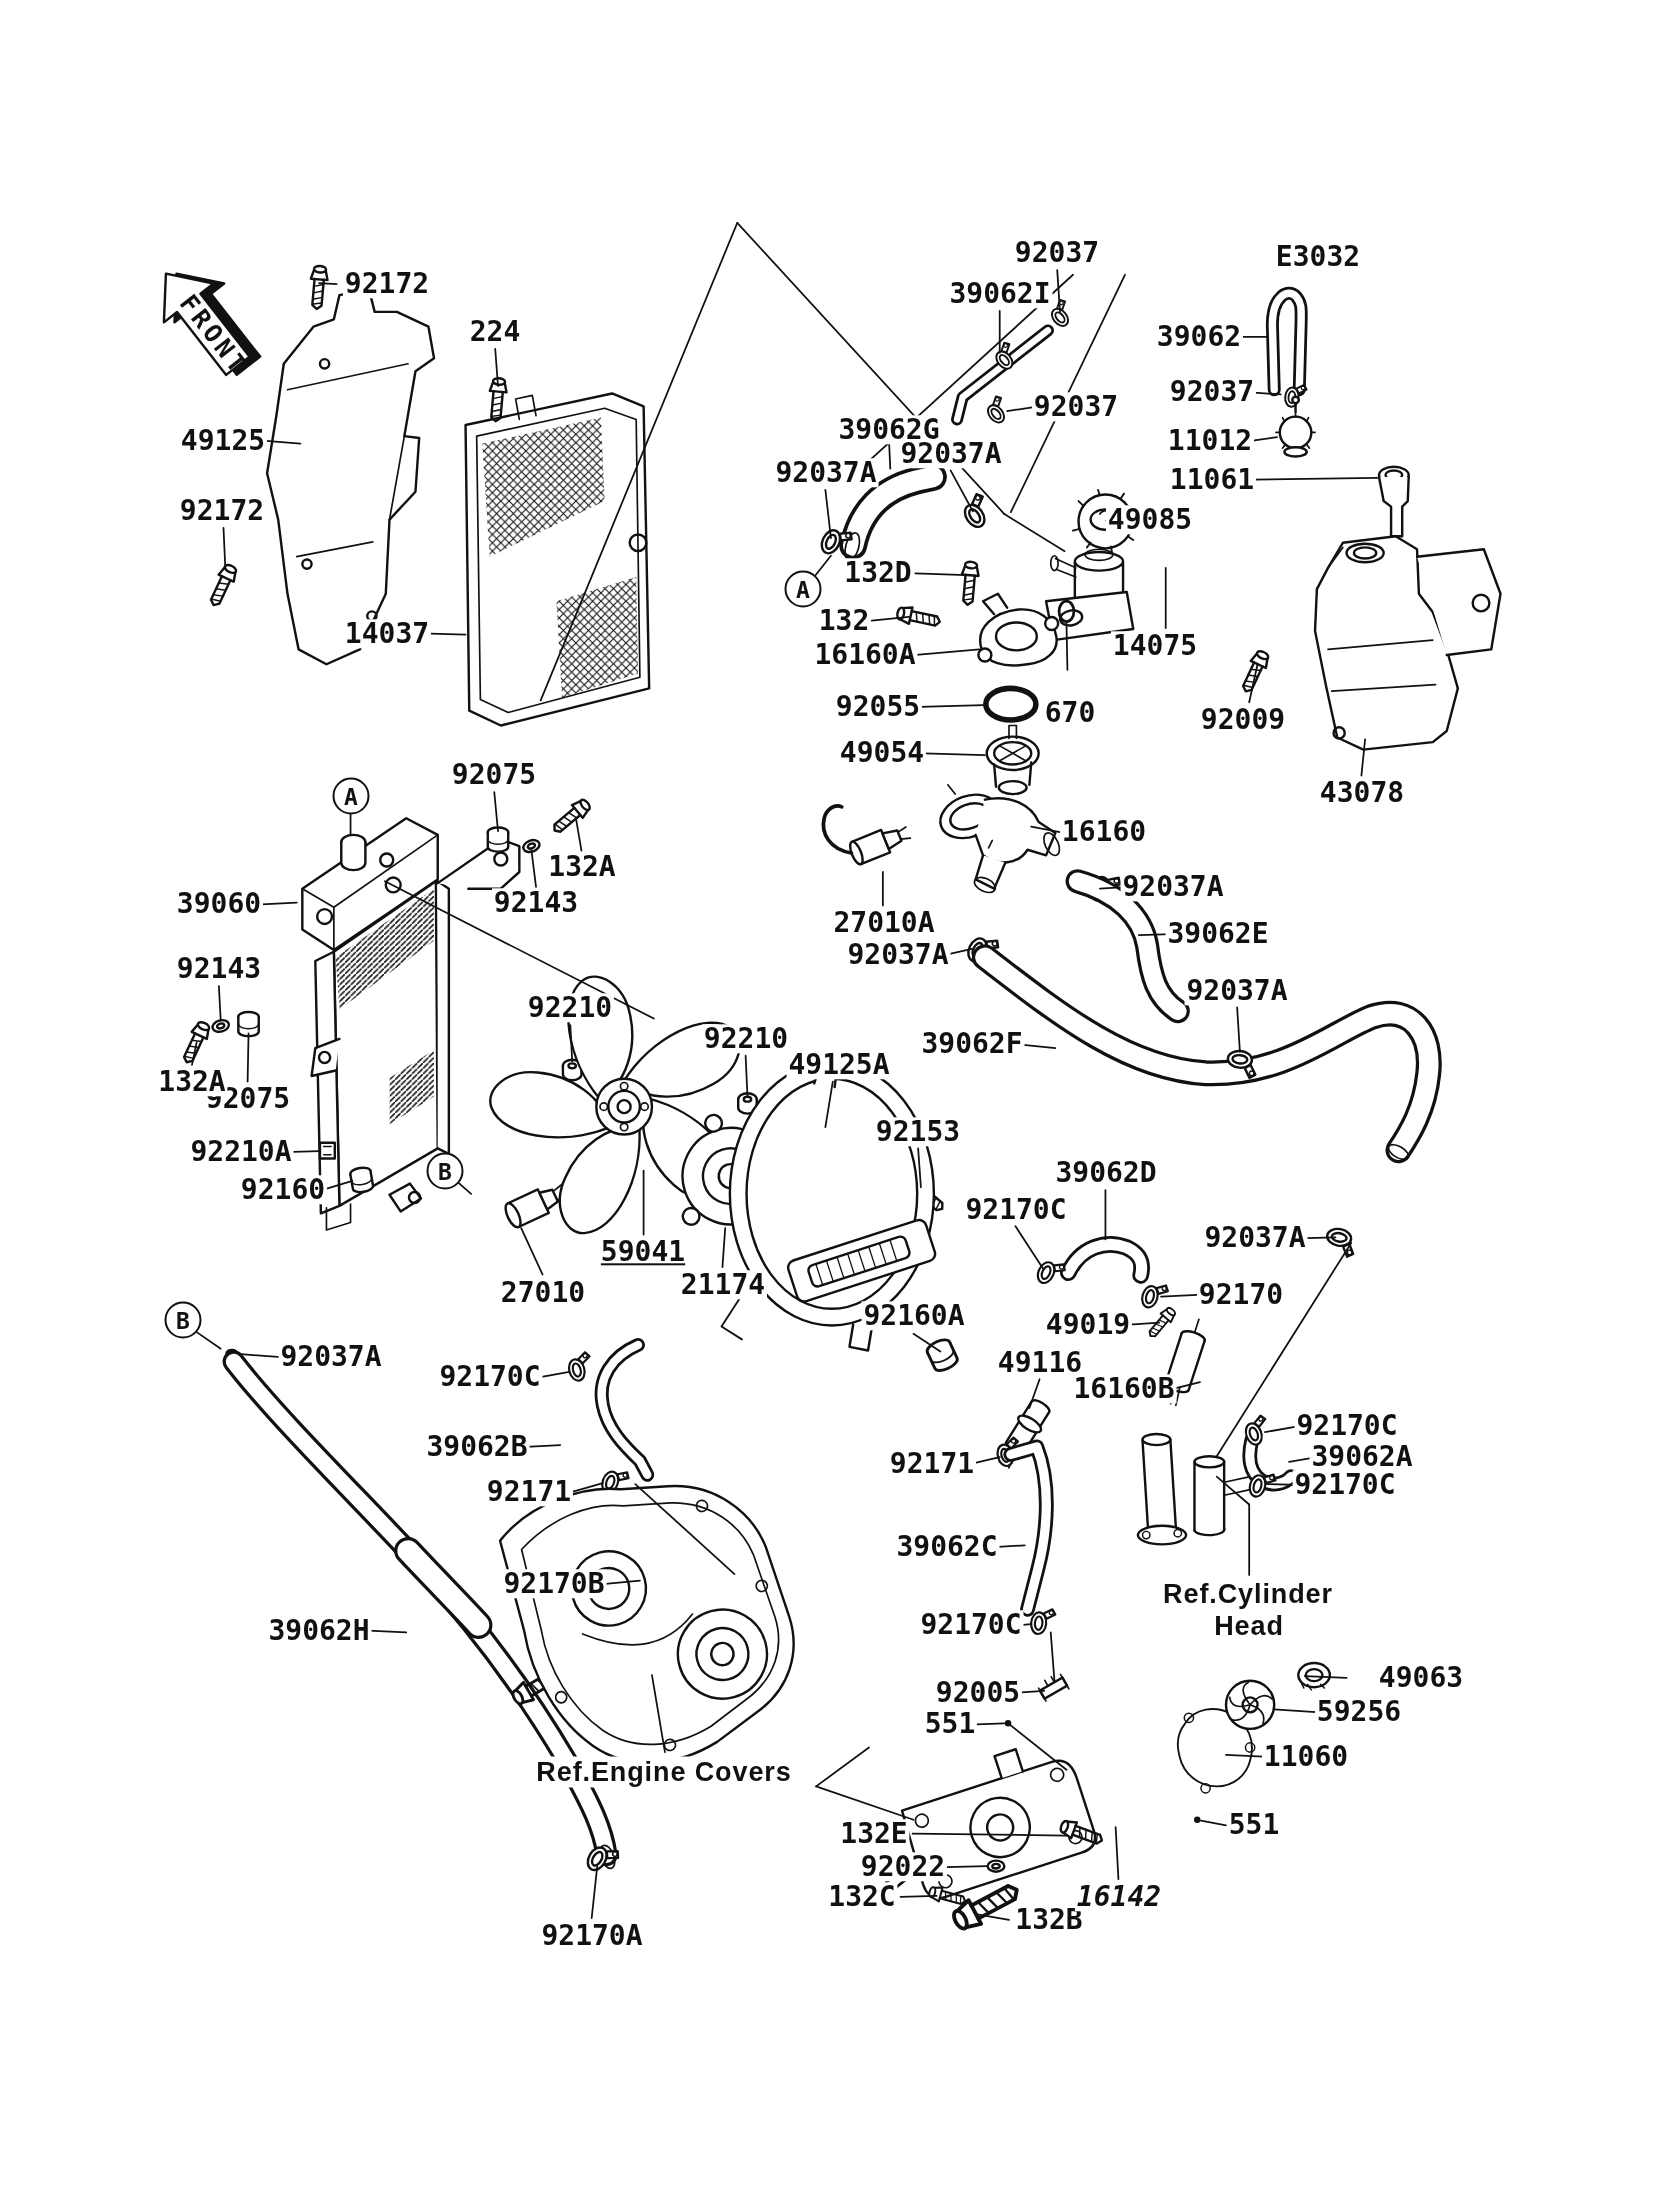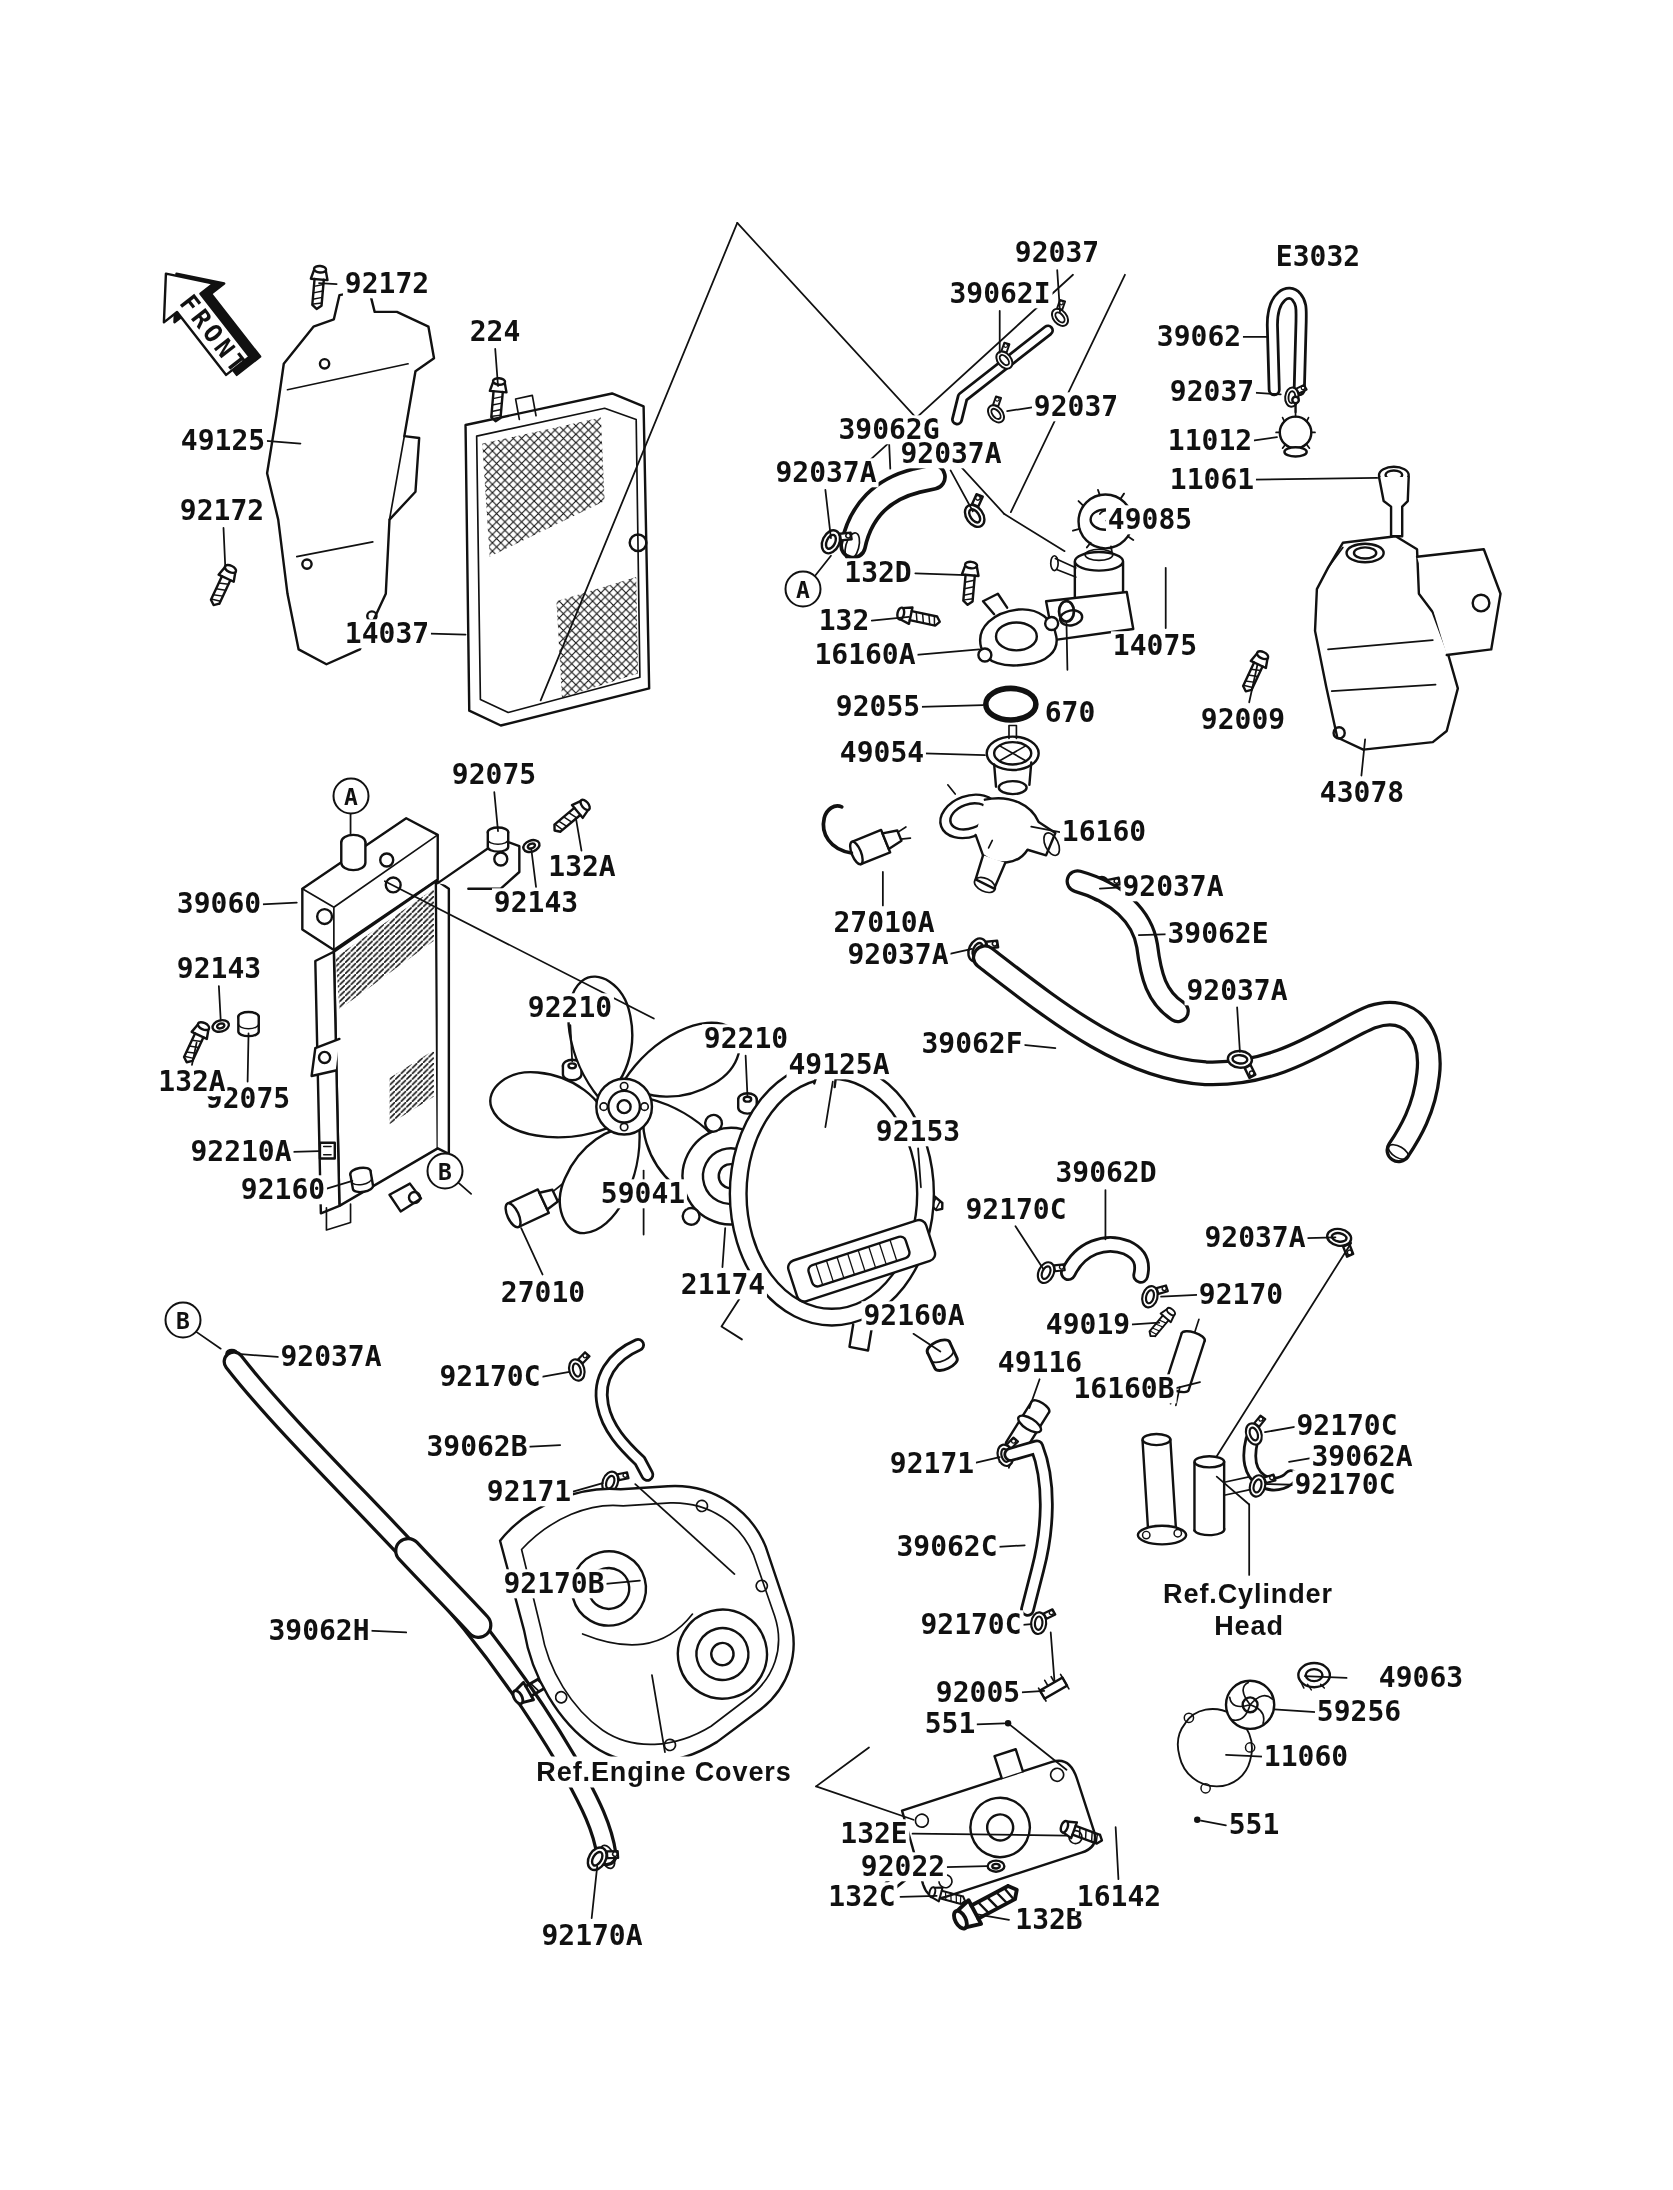--- a/index.html
+++ b/index.html
@@ -568,21 +568,21 @@
       <div class="plabel" style="left: 219px; top: 969px;">92143</div>
       <div class="plabel" style="left: 248px; top: 1099px;">92075</div>
       <div class="plabel" style="left: 192px; top: 1082px;">132A</div>
       <div class="plabel" style="left: 570px; top: 1008px;">92210</div>
       <div class="plabel" style="left: 746px; top: 1039px;">92210</div>
       <div class="plabel" style="left: 839px; top: 1065px;">49125A</div>
       <div class="plabel" style="left: 918px; top: 1132px;">92153</div>
       <div class="plabel" style="left: 241px; top: 1152px;">92210A</div>
       <div class="plabel" style="left: 283px; top: 1190px;">92160</div>
       <div class="plabel" style="left: 543px; top: 1293px;">27010</div>
-      <div class="plabel" style="left: 643px; top: 1194px;">59041</div>
+      <div class="plabel" style="left: 643px; top: 1252px; text-decoration: underline;">59041</div>
       <div class="plabel" style="left: 723px; top: 1285px;">21174</div>
       <div class="plabel" style="left: 914px; top: 1316px;">92160A</div>
       <div class="plabel" style="left: 1040px; top: 1363px;">49116</div>
       <div class="plabel" style="left: 1088px; top: 1325px;">49019</div>
       <div class="plabel" style="left: 1124px; top: 1389px;">16160B</div>
       <div class="plabel" style="left: 1106px; top: 1173px;">39062D</div>
       <div class="plabel" style="left: 1016px; top: 1210px;">92170C</div>
       <div class="plabel" style="left: 1241px; top: 1295px;">92170</div>
       <div class="plabel" style="left: 1255px; top: 1238px;">92037A</div>
       <div class="plabel" style="left: 1347px; top: 1426px;">92170C</div>
@@ -597,21 +597,21 @@
       <div class="plabel" style="left: 592px; top: 1936px;">92170A</div>
       <div class="plabel" style="left: 932px; top: 1464px;">92171</div>
       <div class="plabel" style="left: 947px; top: 1547px;">39062C</div>
       <div class="plabel" style="left: 971px; top: 1625px;">92170C</div>
       <div class="plabel" style="left: 978px; top: 1693px;">92005</div>
       <div class="plabel" style="left: 950px; top: 1724px;">551</div>
       <div class="plabel" style="left: 874px; top: 1834px;">132E</div>
       <div class="plabel" style="left: 903px; top: 1867px;">92022</div>
       <div class="plabel" style="left: 862px; top: 1897px;">132C</div>
       <div class="plabel" style="left: 1049px; top: 1920px;">132B</div>
-      <div class="plabel" style="left: 1119px; top: 1897px;">16142</div>
+      <div class="plabel" style="left: 1119px; top: 1897px; font-style: italic;">16142</div>
       <div class="plabel" style="left: 1254px; top: 1825px;">551</div>
       <div class="plabel" style="left: 1306px; top: 1757px;">11060</div>
       <div class="plabel" style="left: 1359px; top: 1712px;">59256</div>
       <div class="plabel" style="left: 1389px; top: 1678px; margin-left: 32px;">49063</div>
       <div class="plabel note" style="left: 664px; top: 1772px;">Ref.Engine Covers</div>
       <div class="plabel note" style="left: 1248px; top: 1594px;">Ref.Cylinder</div>
       <div class="plabel note" style="left: 1249px; top: 1626px;">Head</div>
       <div class="marker" style="left: 803px; top: 589px;">A</div>
       <div class="marker" style="left: 351px; top: 796px;">A</div>
       <div class="marker" style="left: 445px; top: 1171px;">B</div>

